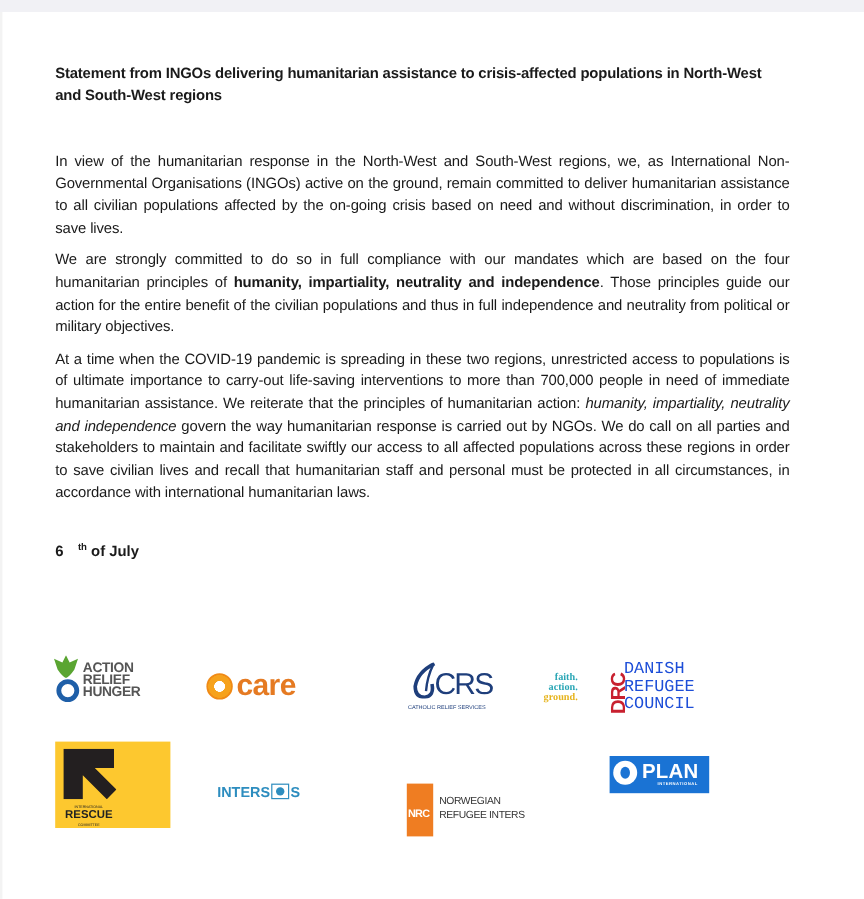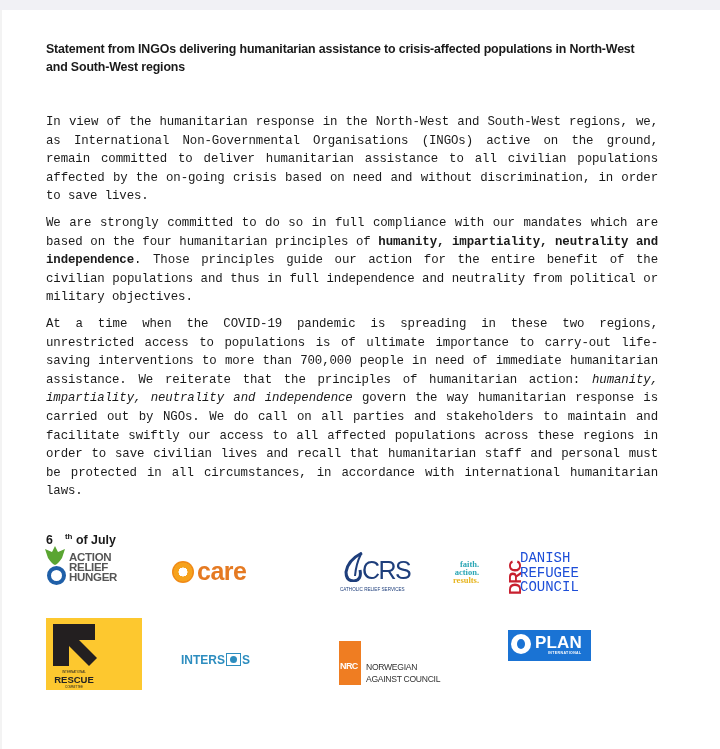--- a/index.html
+++ b/index.html
@@ -1,22 +1,22 @@
 <!DOCTYPE html>
 <html><head>
 <meta charset="utf-8">
 <style>
   html, body { margin:0; padding:0; }
   body { width:720px; height:749px; background:#ffffff; position:relative; overflow:hidden;
          font-family:"Liberation Sans", sans-serif; color:#1a1a1a; }
   .topband { position:absolute; left:0; top:0; width:720px; height:10px; background:#f1f1f5; }
   .leftedge { position:absolute; left:0; top:10px; width:2px; height:739px; background:#f3f3f3; }
-  .doc { position:absolute; left:46px; top:40px; width:612px; }
+  .doc { position:absolute; left:46px; top:52px; width:612px; }
   .title { font-weight:bold; font-size:12.4px; line-height:18px; margin:0; letter-spacing:-0.15px; }
-  .para { font-size:12.4px; line-height:18.6px; text-align:justify; margin:0; letter-spacing:-0.1px;font-family:Liberation Mono, monospace; }
+  .para { font-size:12.4px; line-height:18.6px; text-align:justify; margin:0; letter-spacing:-0.1px; }
   .p1 { margin-top:37px; }
   .p2, .p3 { margin-top:8px; }
   .date { font-weight:bold; font-size:12.4px; margin-top:31px; }
   .date sup { font-size:8px;margin-left:12px; }
   .logo { position:absolute; }
   
   .aah { left:44px; top:546px; width:90px; height:48px; }
   .aah .leaf { position:absolute; left:0; top:0; width:22px; height:20px; }
   .aah .ring { position:absolute; left:3px; top:20px; width:11px; height:11px; border:4px solid #1f5fa8; border-radius:50%; }
   .aah .txt { position:absolute; left:25px; top:6px; font-weight:bold; font-size:11.5px; line-height:10px; color:#555; letter-spacing:-0.3px; }
@@ -40,21 +40,21 @@
   .irc .arrow { position:absolute; left:5px; top:6px; width:46px; height:42px; }
   .irc .t1 { position:absolute; left:0; width:56px; text-align:center; font-size:3px; top:52px; color:#222; }
   .irc .t2 { position:absolute; left:0; width:56px; text-align:center; font-weight:bold; font-size:9.5px; top:56px; color:#222; }
   .irc .t3 { position:absolute; left:0; width:56px; text-align:center; font-size:3px; top:67px; color:#222; }
   
   .intersos { left:181px; top:653px; font-weight:bold; font-size:12px; color:#2d8dbf; }
   .intersos .box { display:inline-block; width:13px; height:11px; border:1.5px solid #2d8dbf; vertical-align:-2px; margin:0 1px; position:relative; }
   .intersos .box::after { content:""; position:absolute; left:3px; top:2px; width:7px; height:7px; border-radius:50%; background:#2d8dbf; }
   
   .nrc { left:339px; top:641px; width:110px; height:48px; }
-  .nrc .box { position:absolute; left:0; top:0; width:22px; height:44px; background:#ef7d22; color:#fff; font-weight:bold; font-size:9px; }
+  .nrc .box { position:absolute; left:0; top:12px; width:22px; height:44px; background:#ef7d22; color:#fff; font-weight:bold; font-size:9px; }
   .nrc .box span { position:absolute; left:1px; top:20px; letter-spacing:-0.6px; }
   .nrc .txt { position:absolute; left:27px; top:20px; font-size:8.6px; line-height:12px; color:#333; letter-spacing:-0.3px; }
   
   .plan { left:508px; top:630px; width:83px; height:31px; background:#1a73d4; color:#fff; }
   .plan .globe { position:absolute; left:3px; top:4px; width:20px; height:20px; border-radius:50%; background:#fff; }
   .plan .globe::after { content:""; position:absolute; left:6px; top:5px; width:8px; height:10px; border-radius:50%; background:#1a73d4; }
   .plan .t1 { position:absolute; left:27px; top:3px; font-weight:bold; font-size:17px; letter-spacing:0.2px; }
   .plan .t2 { position:absolute; left:40px; top:21px; font-weight:bold; font-size:3.5px; letter-spacing:0.4px; }
 </style>
 </head>
@@ -90,21 +90,21 @@
 
 <div class="logo crs">
   <svg class="mark" viewBox="0 0 24 30">
     <path d="M20 1 Q6 8 4 20 Q4 29 12 29 Q20 28 18 18" fill="none" stroke="#1e3e7b" stroke-width="3"></path>
     <path d="M19 2 Q14 12 13 24" fill="none" stroke="#1e3e7b" stroke-width="2"></path>
   </svg>
   <div class="big">CRS</div>
   <div class="tag">
     <div style="color:#2aa6b5">faith.</div>
     <div style="color:#2aa6b5">action.</div>
-    <div style="color:#e6b41e">results.</div>
+    <div style="color:#e6b41e">ground.</div>
   </div>
   <div class="sub">CATHOLIC RELIEF SERVICES</div>
 </div>
 
 <div class="logo drc">
   <div class="vert">DRC</div>
   <div class="txt">
     <div>DANISH</div>
     <div>REFUGEE</div>
     <div>COUNCIL</div>
@@ -123,21 +123,21 @@
 <div class="logo intersos">
   <span>INTERS</span><span class="box"></span><span>S</span>
 </div>
 
 <div class="logo nrc">
   <div class="box">
       <span>NRC</span>
     </div>
   <div class="txt">
     <div>NORWEGIAN</div>
-    <div>AGAINST COUNCIL</div>
+    <div>REFUGEE INTERS</div>
   </div>
 </div>
 
 <div class="logo plan">
   <div class="globe"></div>
   <div class="t1">PLAN</div>
   <div class="t2">INTERNATIONAL</div>
 </div>
 
 </body></html>

